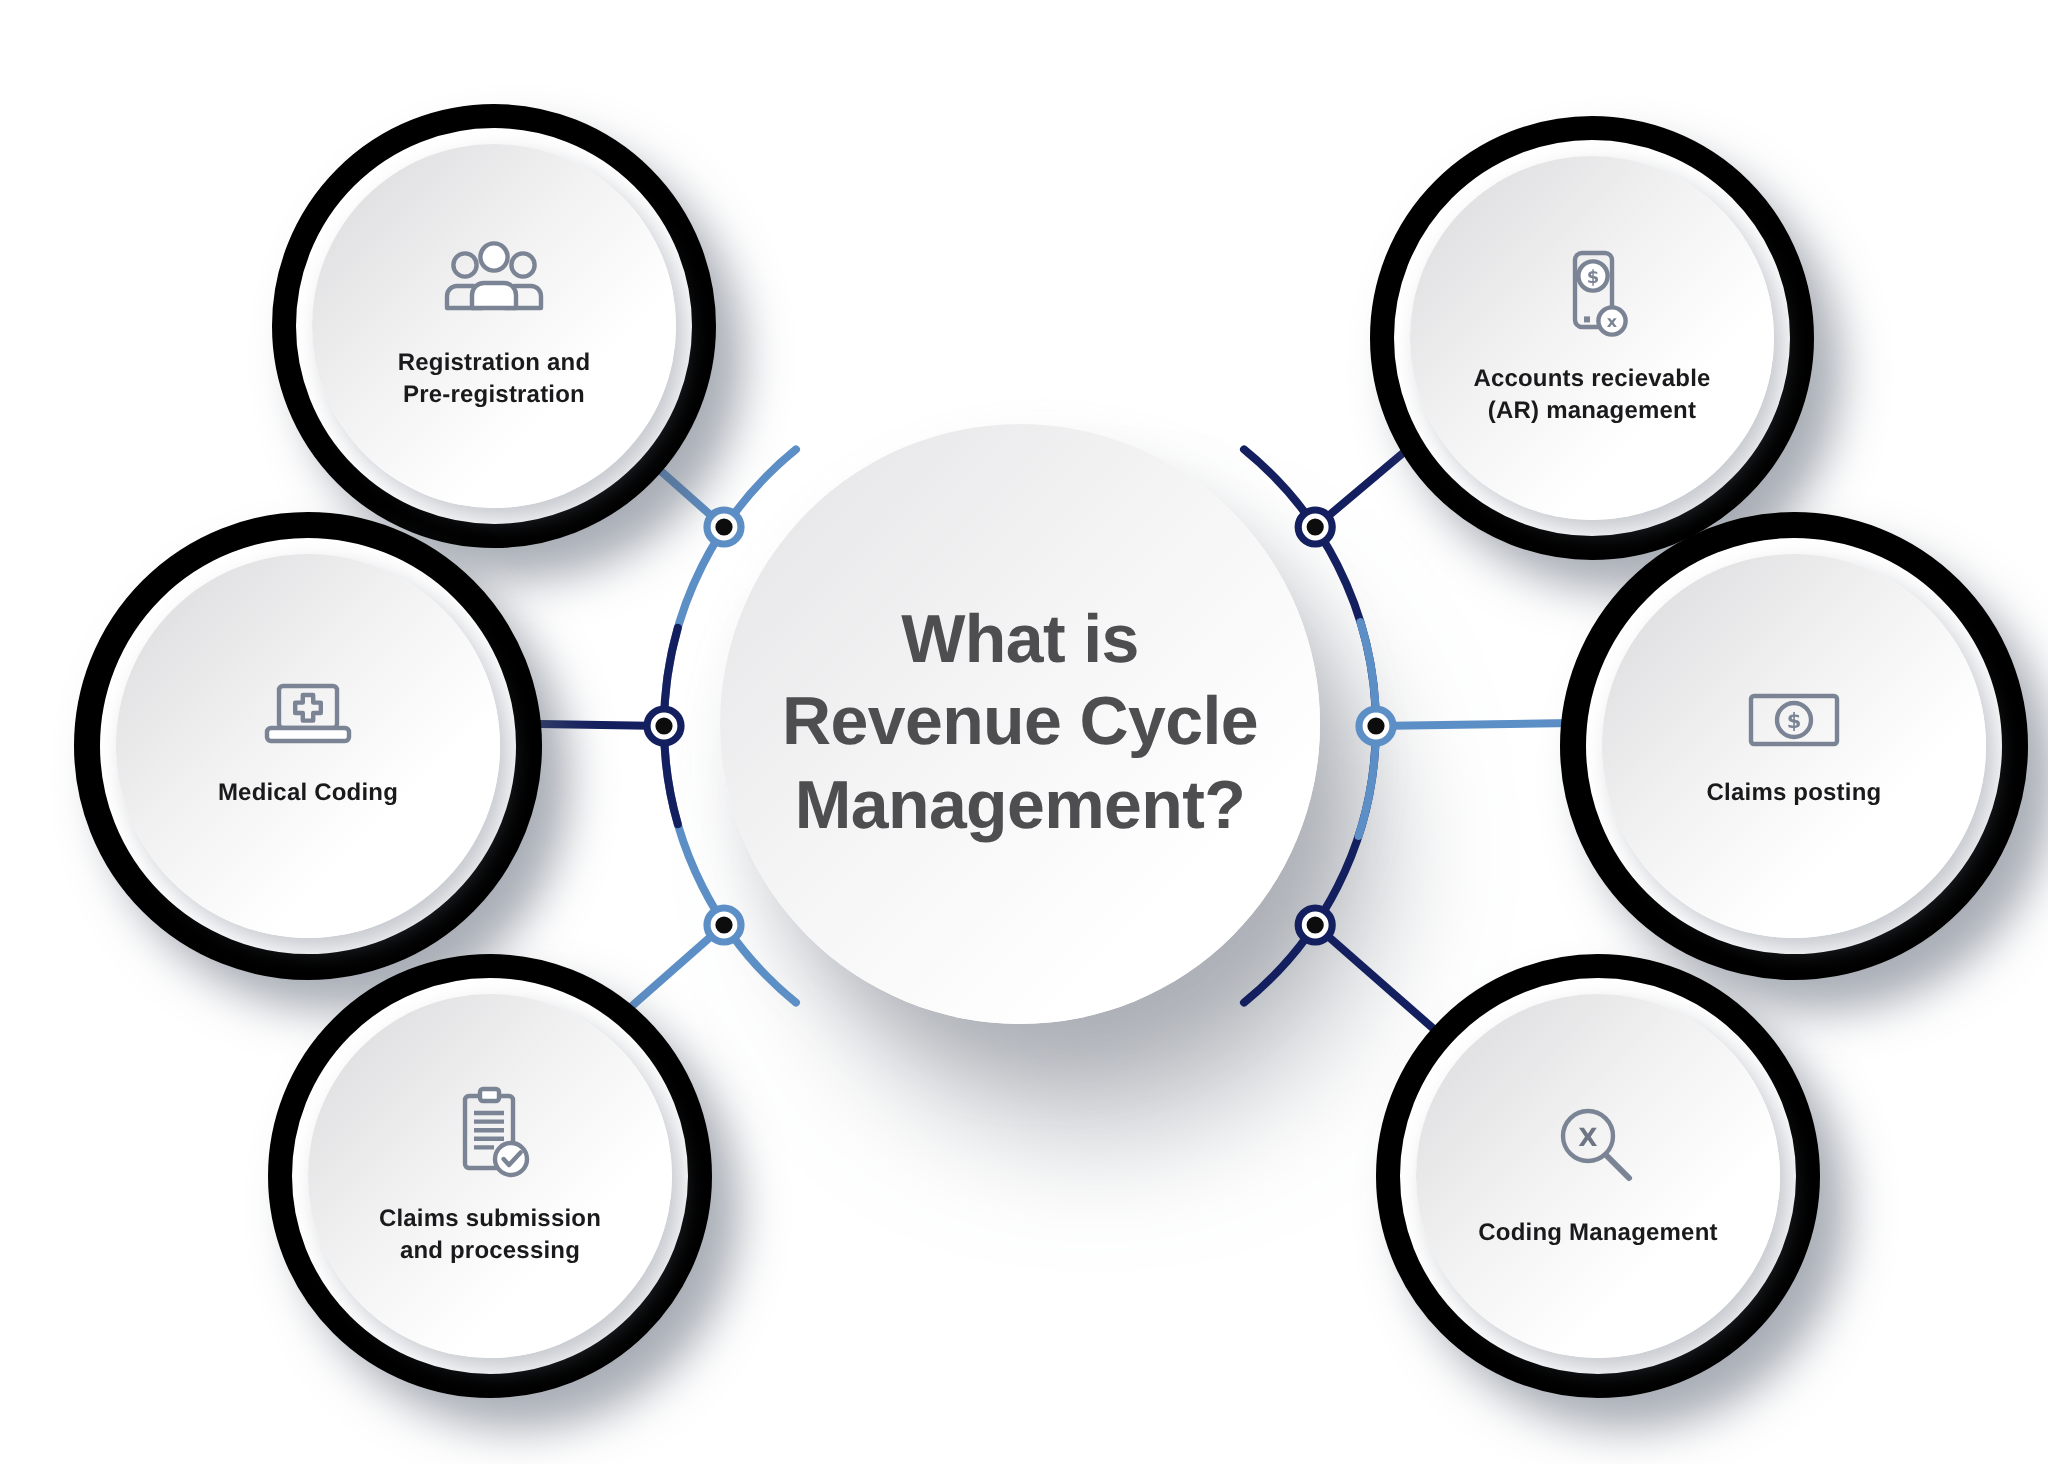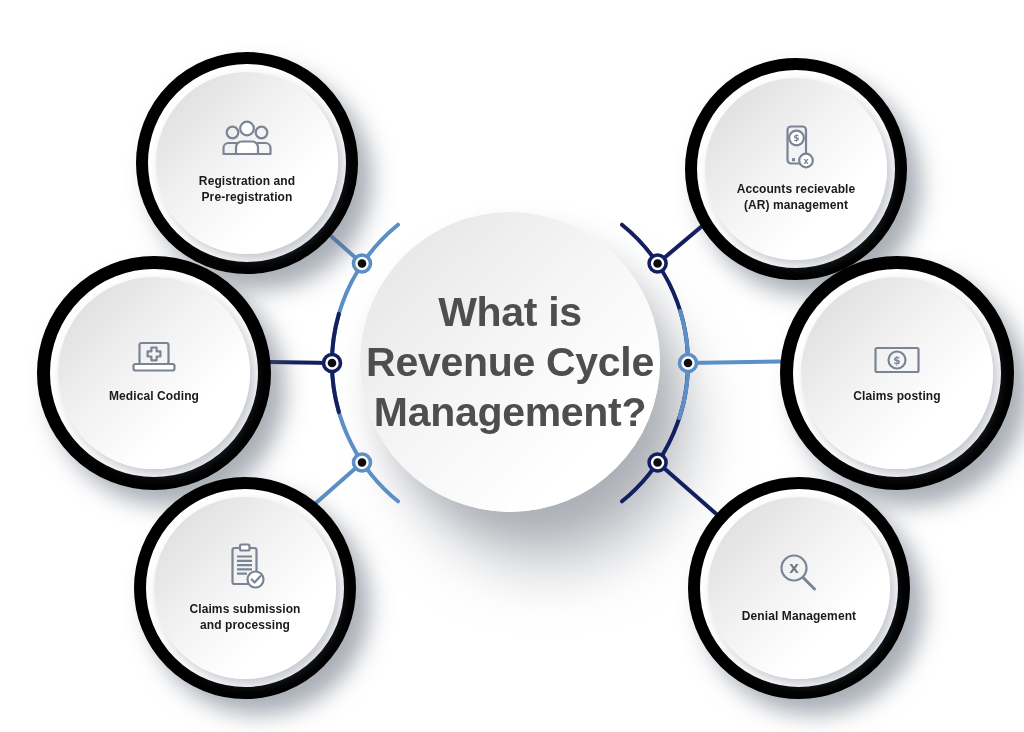--- a/index.html
+++ b/index.html
@@ -8,21 +8,21 @@
     font-family:"Liberation Sans","DejaVu Sans",sans-serif;
   }
   
   .center-circle{
     position:absolute;left:360px;top:212px;width:300px;height:300px;border-radius:50%;
     background:linear-gradient(135deg,#e3e3e5 0%,#f5f5f6 45%,#ffffff 78%);
     box-shadow:38px 62px 60px -8px rgba(126,132,142,.5),12px 20px 32px rgba(140,146,156,.32);
     display:flex;align-items:center;justify-content:center;z-index:2;
   }
   .center-title{
-    margin:0;font-size:41px;font-weight:700;color:#4e4e50;text-align:center;
+    margin:0;font-size:34px;font-weight:700;color:#4e4e50;text-align:center;
     line-height:1.22;letter-spacing:-.3px;white-space:pre-line;
   }
   
   .connectors{position:absolute;left:0;top:0;z-index:3;pointer-events:none;}
   
   .node{position:absolute;border-radius:50%;background:#ffffff;z-index:4;}
   .node.corner{width:198px;height:198px;border:12px solid;}
   .node.middle{width:208px;height:208px;border:13px solid;}
   .ring-blue{border-color:#5d8fc7;box-shadow:14px 16px 22px rgba(86,96,112,.5);}
   .ring-navy{border-color:#141f5f;box-shadow:14px 16px 22px rgba(86,96,112,.5);}
@@ -178,17 +178,17 @@
 
   <div class="node corner ring-navy" id="node-denial">
     <div class="node-inner">
       <svg class="icon" width="64" height="48" viewBox="0 0 64 48">
         <g fill="none" stroke="#7b8494" stroke-width="2.2">
           <circle cx="27" cy="17" r="12.5"></circle>
           <path d="M36 26.5 L47.5 38" stroke-width="3" stroke-linecap="round"></path>
         </g>
         <text x="27" y="21.8" text-anchor="middle" font-family="DejaVu Sans, sans-serif" font-size="12.5" font-weight="bold" fill="#6e7683">X</text>
       </svg>
-      <div class="node-label">Denial Management</div>
+      <div class="node-label">Coding Management</div>
     </div>
   </div>
 
 </div>
 
 </body></html>

